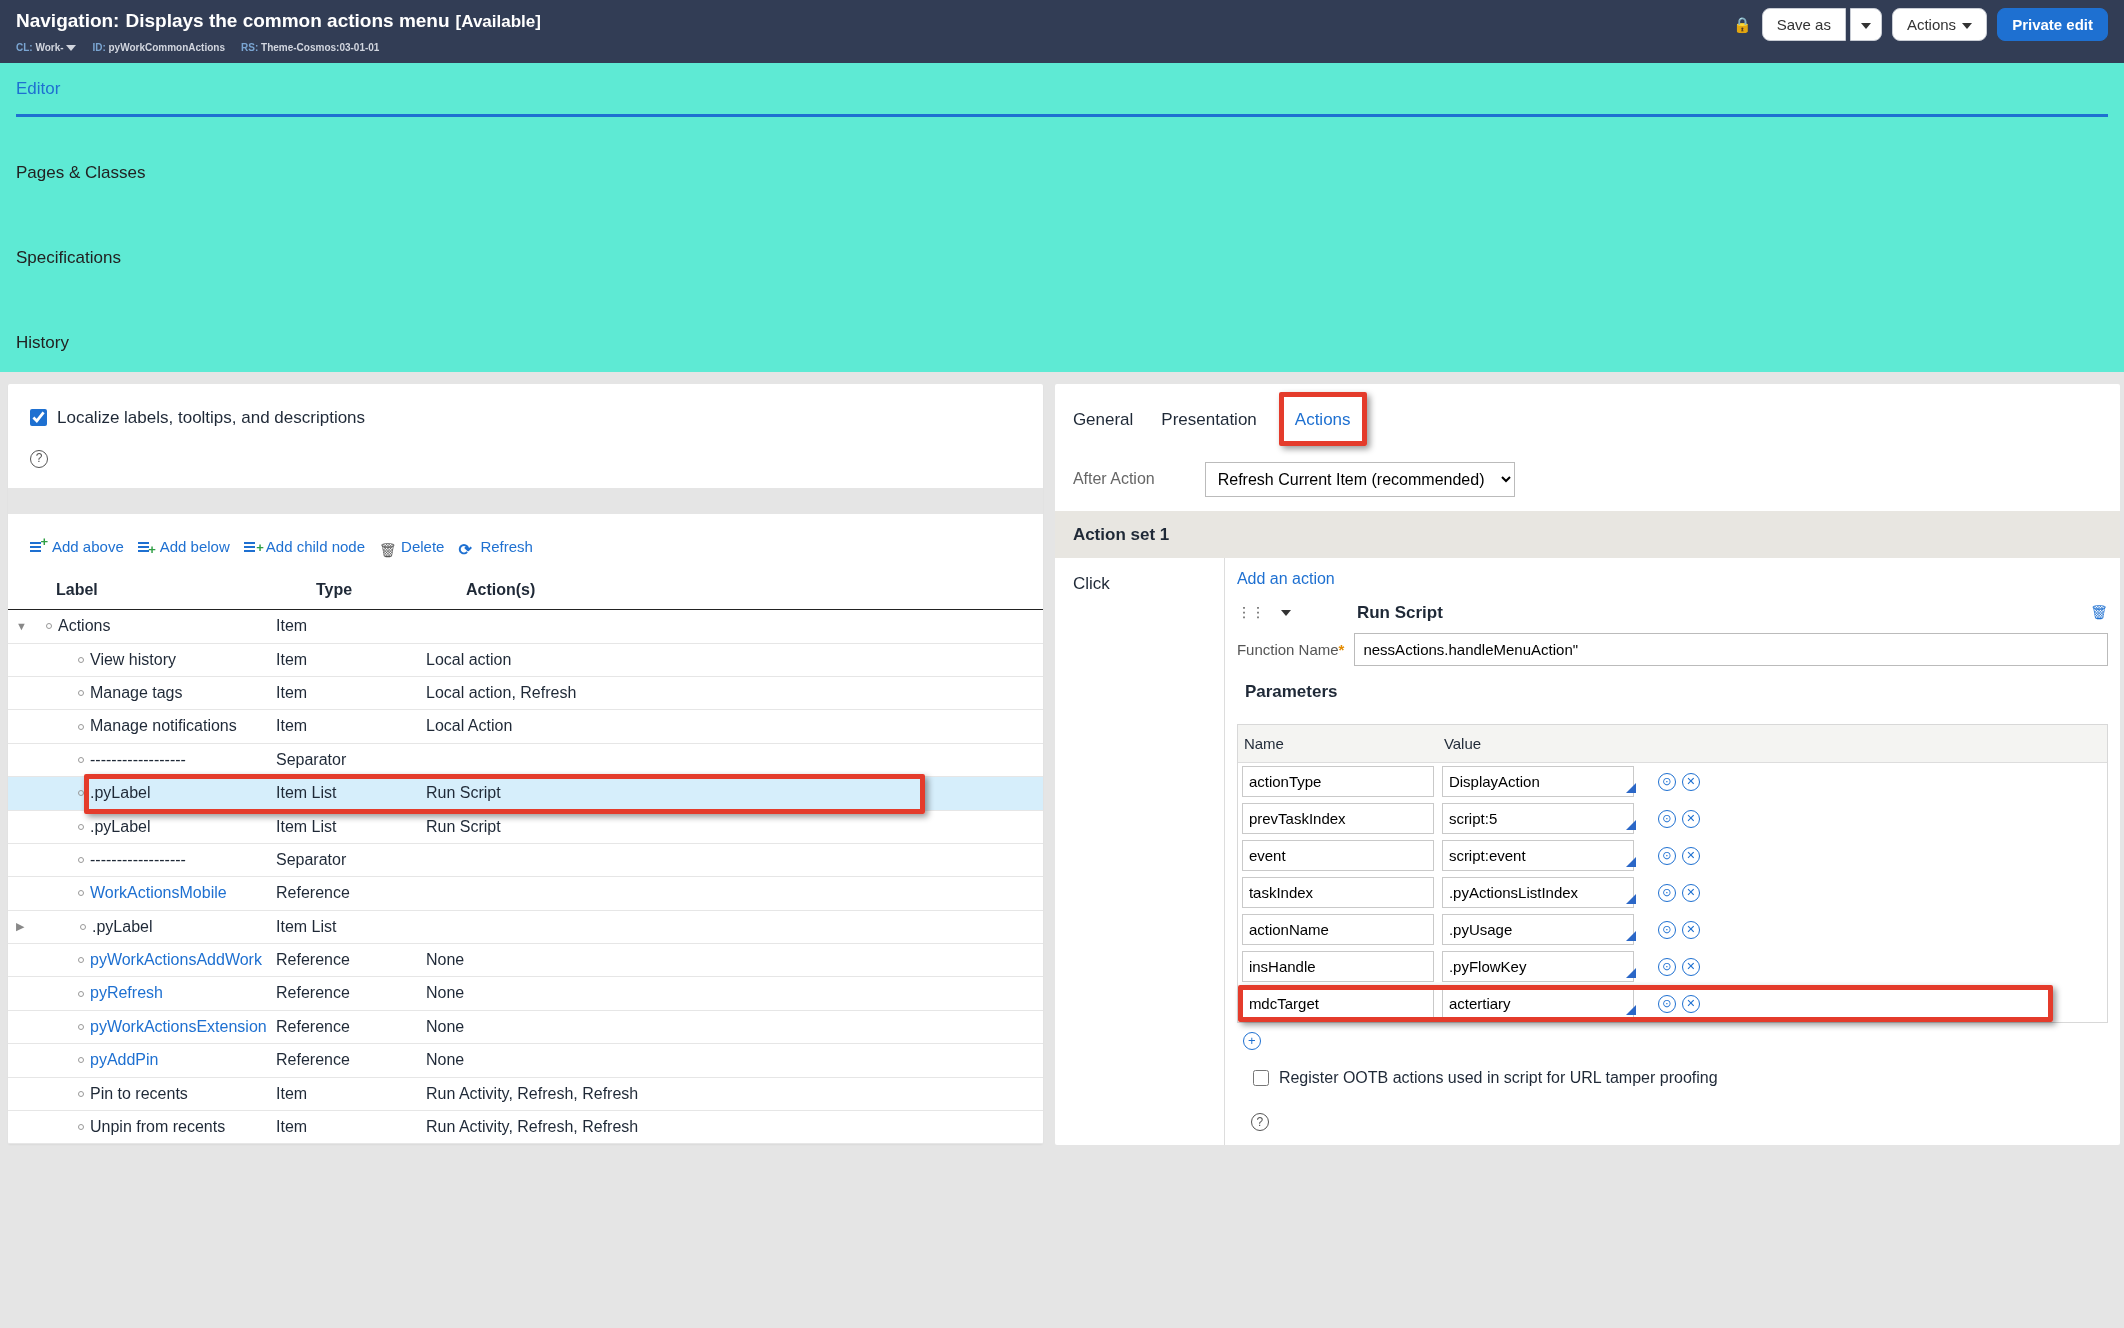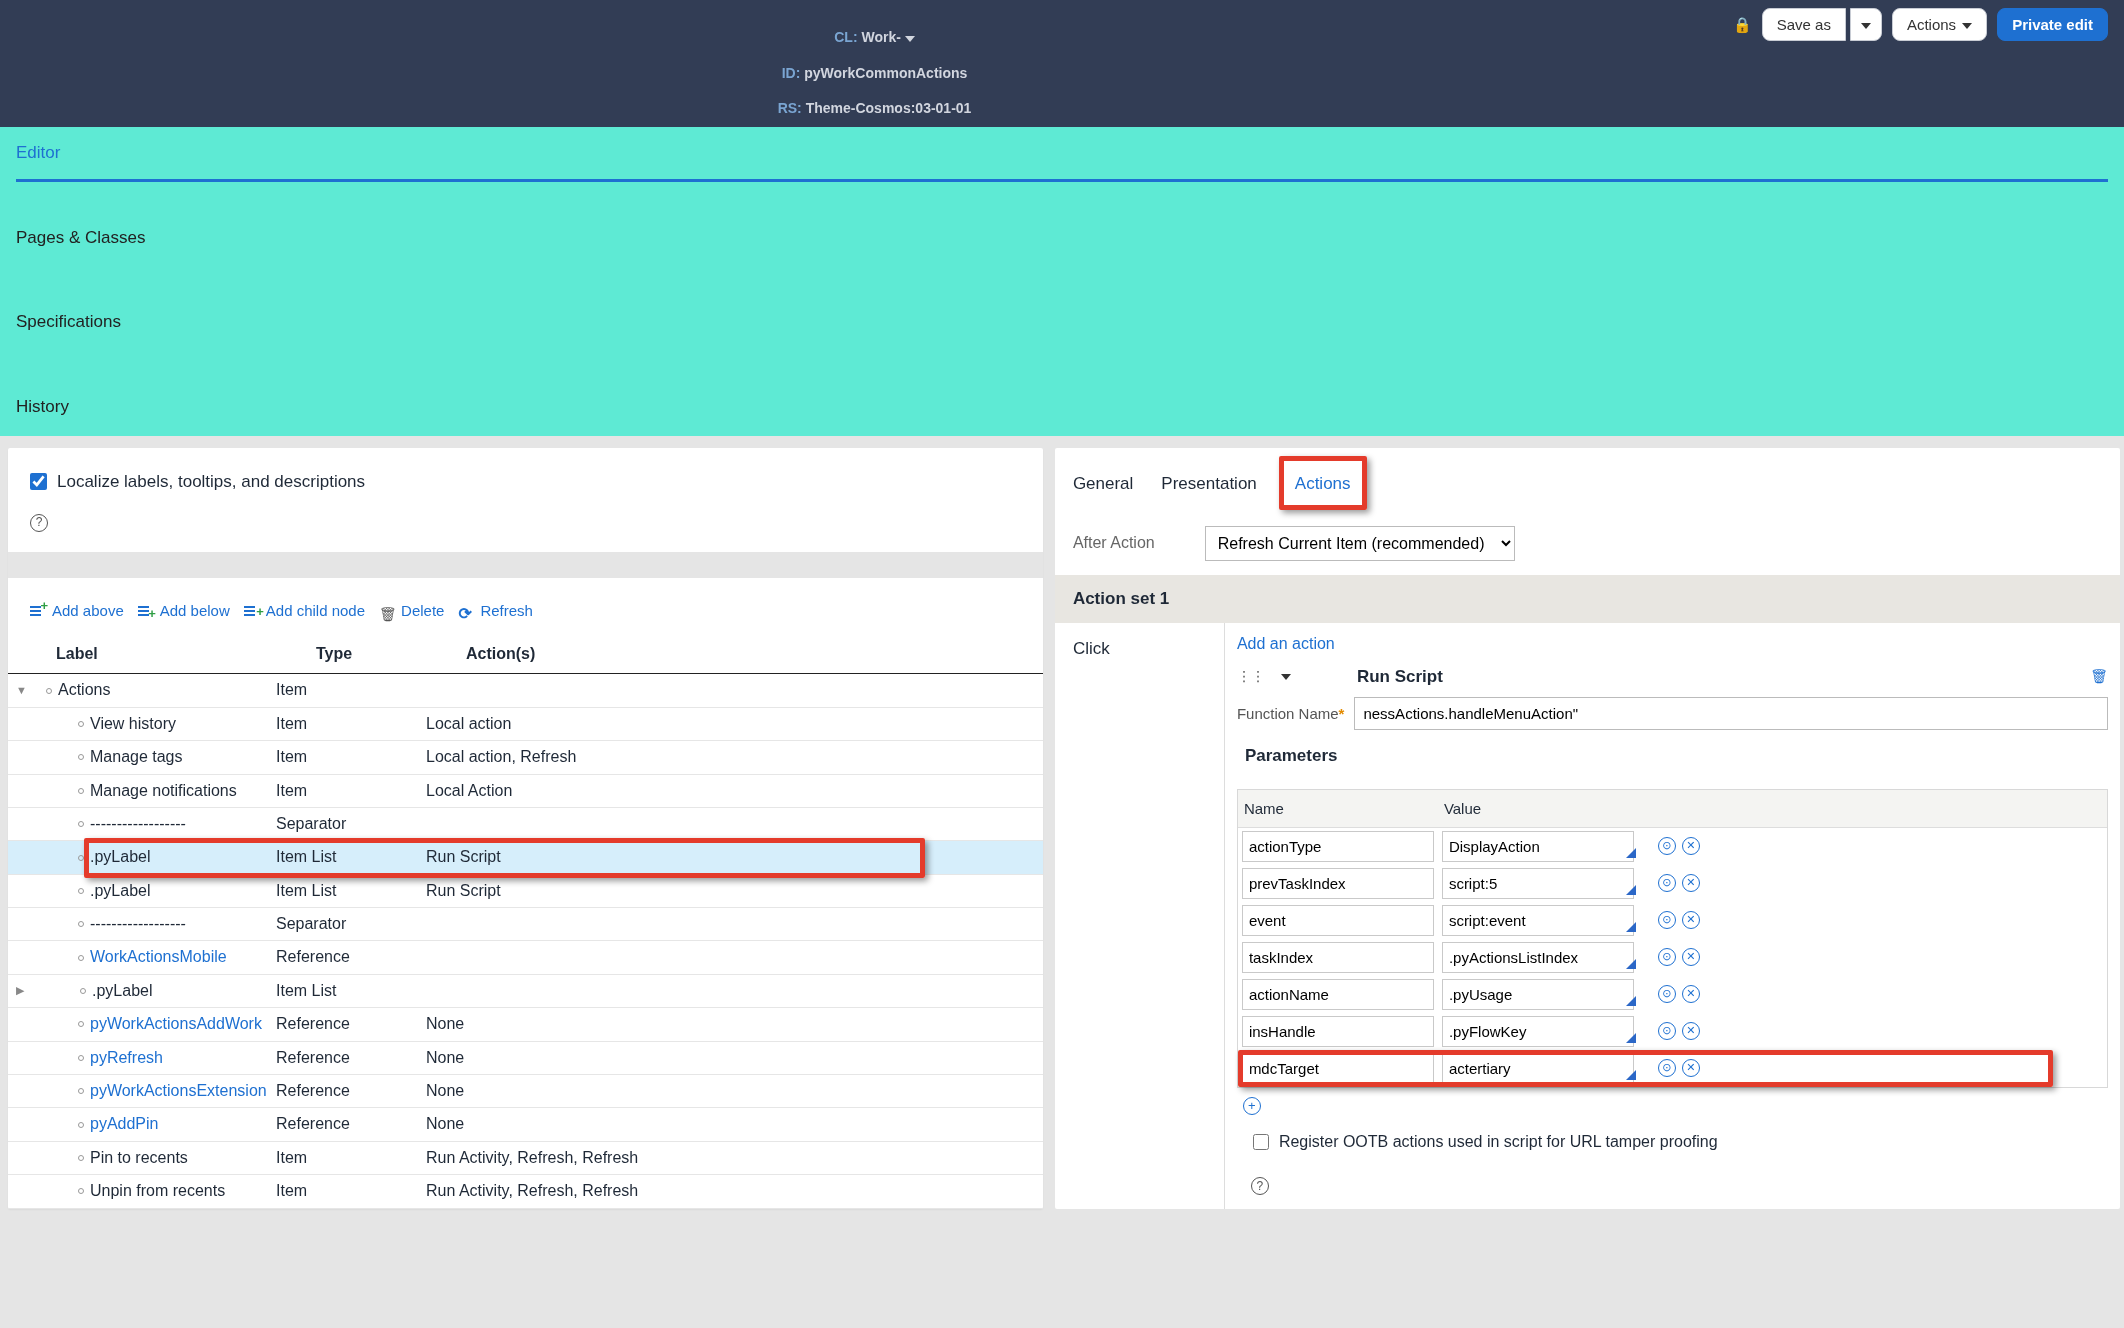--- a/index.html
+++ b/index.html
@@ -22,27 +22,26 @@
   .ruleheader-left { flex: 1; }
   .ruleheader h1 {
     font-size: 19px;
     font-weight: 700;
     display: flex;
     align-items: baseline;
     gap: 6px;
   }
   .ruleheader .avail { font-weight: 700; font-size: 17px; }
   .ruleheader .metaline {
-    margin-top: 20px;
-    font-size: 14px;
+    margin-top: 6px;
+    font-size: 10px;
     display: flex;
     gap: 16px;
     align-items: center;
     color: #aeb6c6;
-    flex-direction: column;
   }
   .metaline .lbl { color: #7aa5d2; font-weight: 700; }
   .metaline .val { color: #d2d6df; font-weight: 700; }
   .metaline .chev { font-size: 10px; color: #d2d6df; }
   .ruleheader-right { display: flex; gap: 10px; align-items: center; }
   .lockicon { color: #9aa2b2; font-size: 15px; }
   .btn {
     background: #fff;
     border: 1px solid #c8ccd4;
     border-radius: 8px;
@@ -389,20 +388,25 @@
     padding: 14px 2px 4px 16px;
     font-size:16px;
   }
   .register input[type=checkbox]{ width:16px;height:16px; margin-top:3px; }
 </style>
 </head>
 <body>
 
 <div class="ruleheader">
   <div class="ruleheader-left">
+    <h1>
+      <span>Navigation:</span>
+      <span>Displays the common actions menu</span>
+      <span class="avail">[Available]</span>
+    </h1>
     <div class="metaline">
       <span>
         <span class="lbl">CL:</span>
         <span class="val">Work-</span>
         <span class="chev chev-down"></span>
       </span>
       <span>
         <span class="lbl">ID:</span>
         <span class="val">pyWorkCommonActions</span>
       </span>

